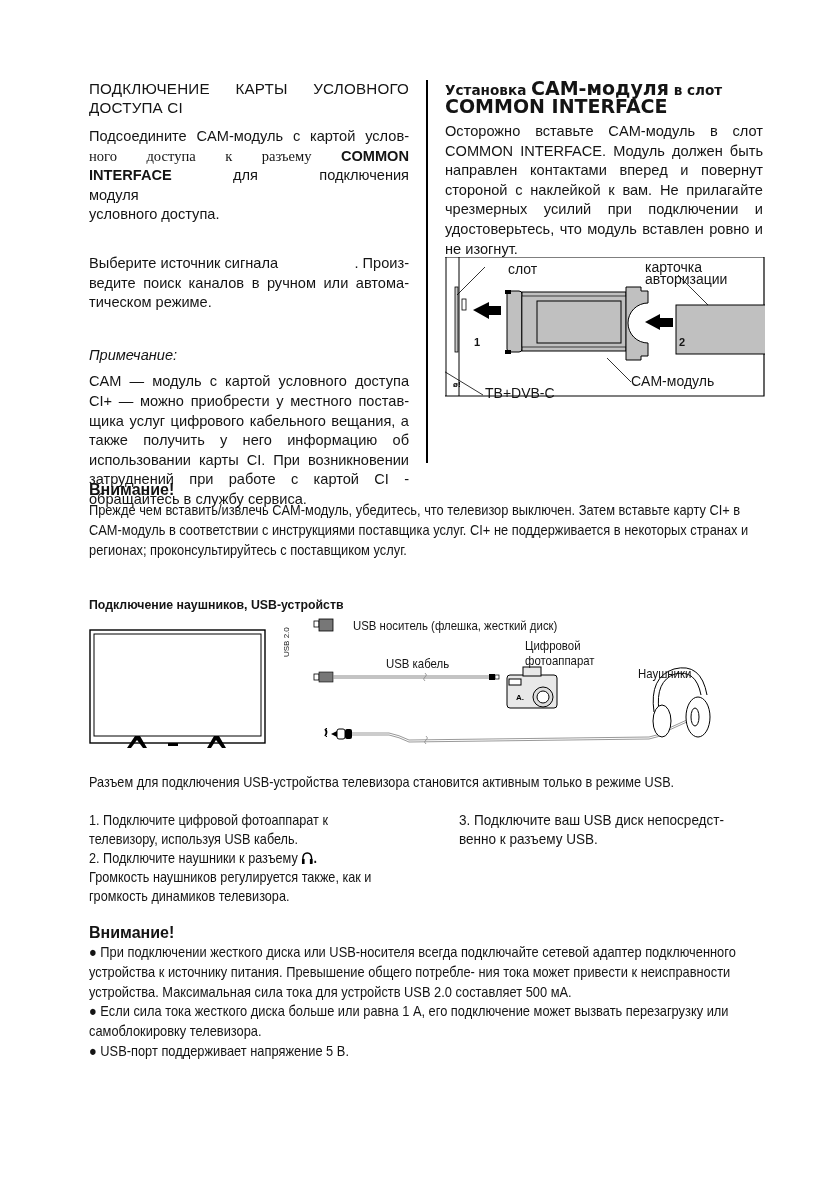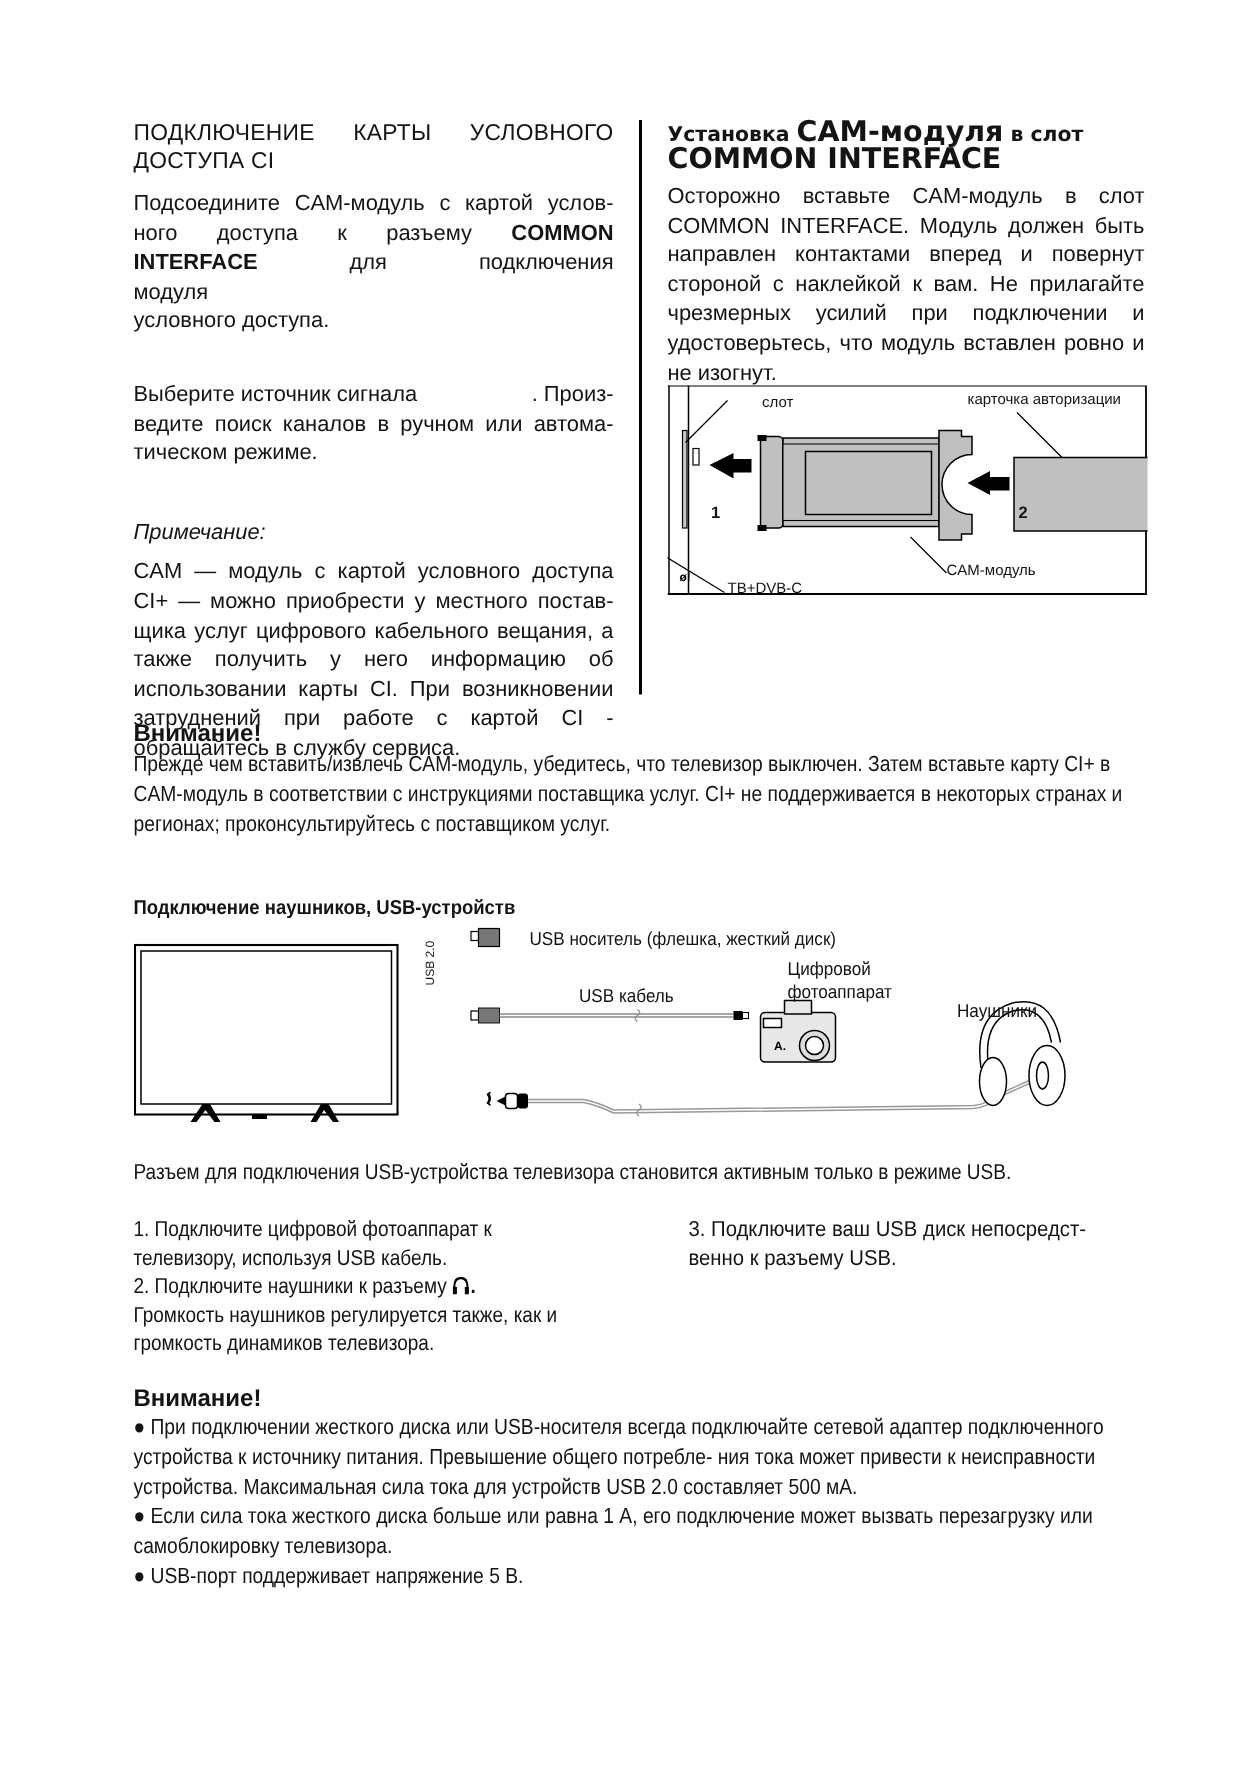--- a/index.html
+++ b/index.html
@@ -8,33 +8,33 @@
   .txt { font-size:14.6px; line-height:19.6px; }
   .just { text-align:justify; text-align-last:left; }
   .jfull { text-align:justify; text-align-last:justify; }
   .h1 { font-weight:normal; font-size:15.2px; line-height:19px; letter-spacing:0.2px; }
   .h2 { font-family:"DejaVu Sans", sans-serif; font-weight:bold; font-size:13.6px; line-height:16px; }
   .h2 .big { font-size:19px; }
   .warn-h { font-weight:bold; font-size:16px; line-height:20px; }
   .narrow { font-size:14.6px; line-height:19.6px; transform-origin:0 0; }
   .sub-h { font-weight:bold; font-size:13.4px; line-height:18px; }
   .vline { background:#000; }
-  .lbl { font-size:10px; line-height:12px; }
+  .lbl { font-size:14px; line-height:12px; }
   .lbl2 { font-size:12.4px; line-height:15px; }
 </style>
 </head>
 <body>
 
 <div class="abs" style="left:89px; top:79px; width:320px;">
   <div class="h1 jfull" style="width:320px;"><span>ПОДКЛЮЧЕНИЕ КАРТЫ УСЛОВНОГО</span></div>
   <div class="h1">ДОСТУПА CI</div>
 
   <div class="txt" style="margin-top:10px;">
     <div class="jfull">Подсоедините CAM-модуль с картой услов-</div>
-    <div class="jfull"><span style="word-spacing:22px;">ного доступа к разъему </span><b>COMMON</b></div>
+    <div class="jfull"><span style="word-spacing:22px;font-family:Liberation Serif, serif;">ного доступа к разъему </span><b>COMMON</b></div>
     <div class="jfull"><b>INTERFACE</b><span style="word-spacing:22px;"> для подключения модуля</span></div>
     <div>условного доступа.</div>
   </div>
 
   <div class="txt" style="margin-top:29px;">
     <div style="position:relative;"><span>Выберите источник сигнала</span><span style="position:absolute; right:0;">. Произ-</span></div>
     <div class="jfull">ведите поиск каналов в ручном или автома-</div>
     <div>тическом режиме.</div>
   </div>
 

